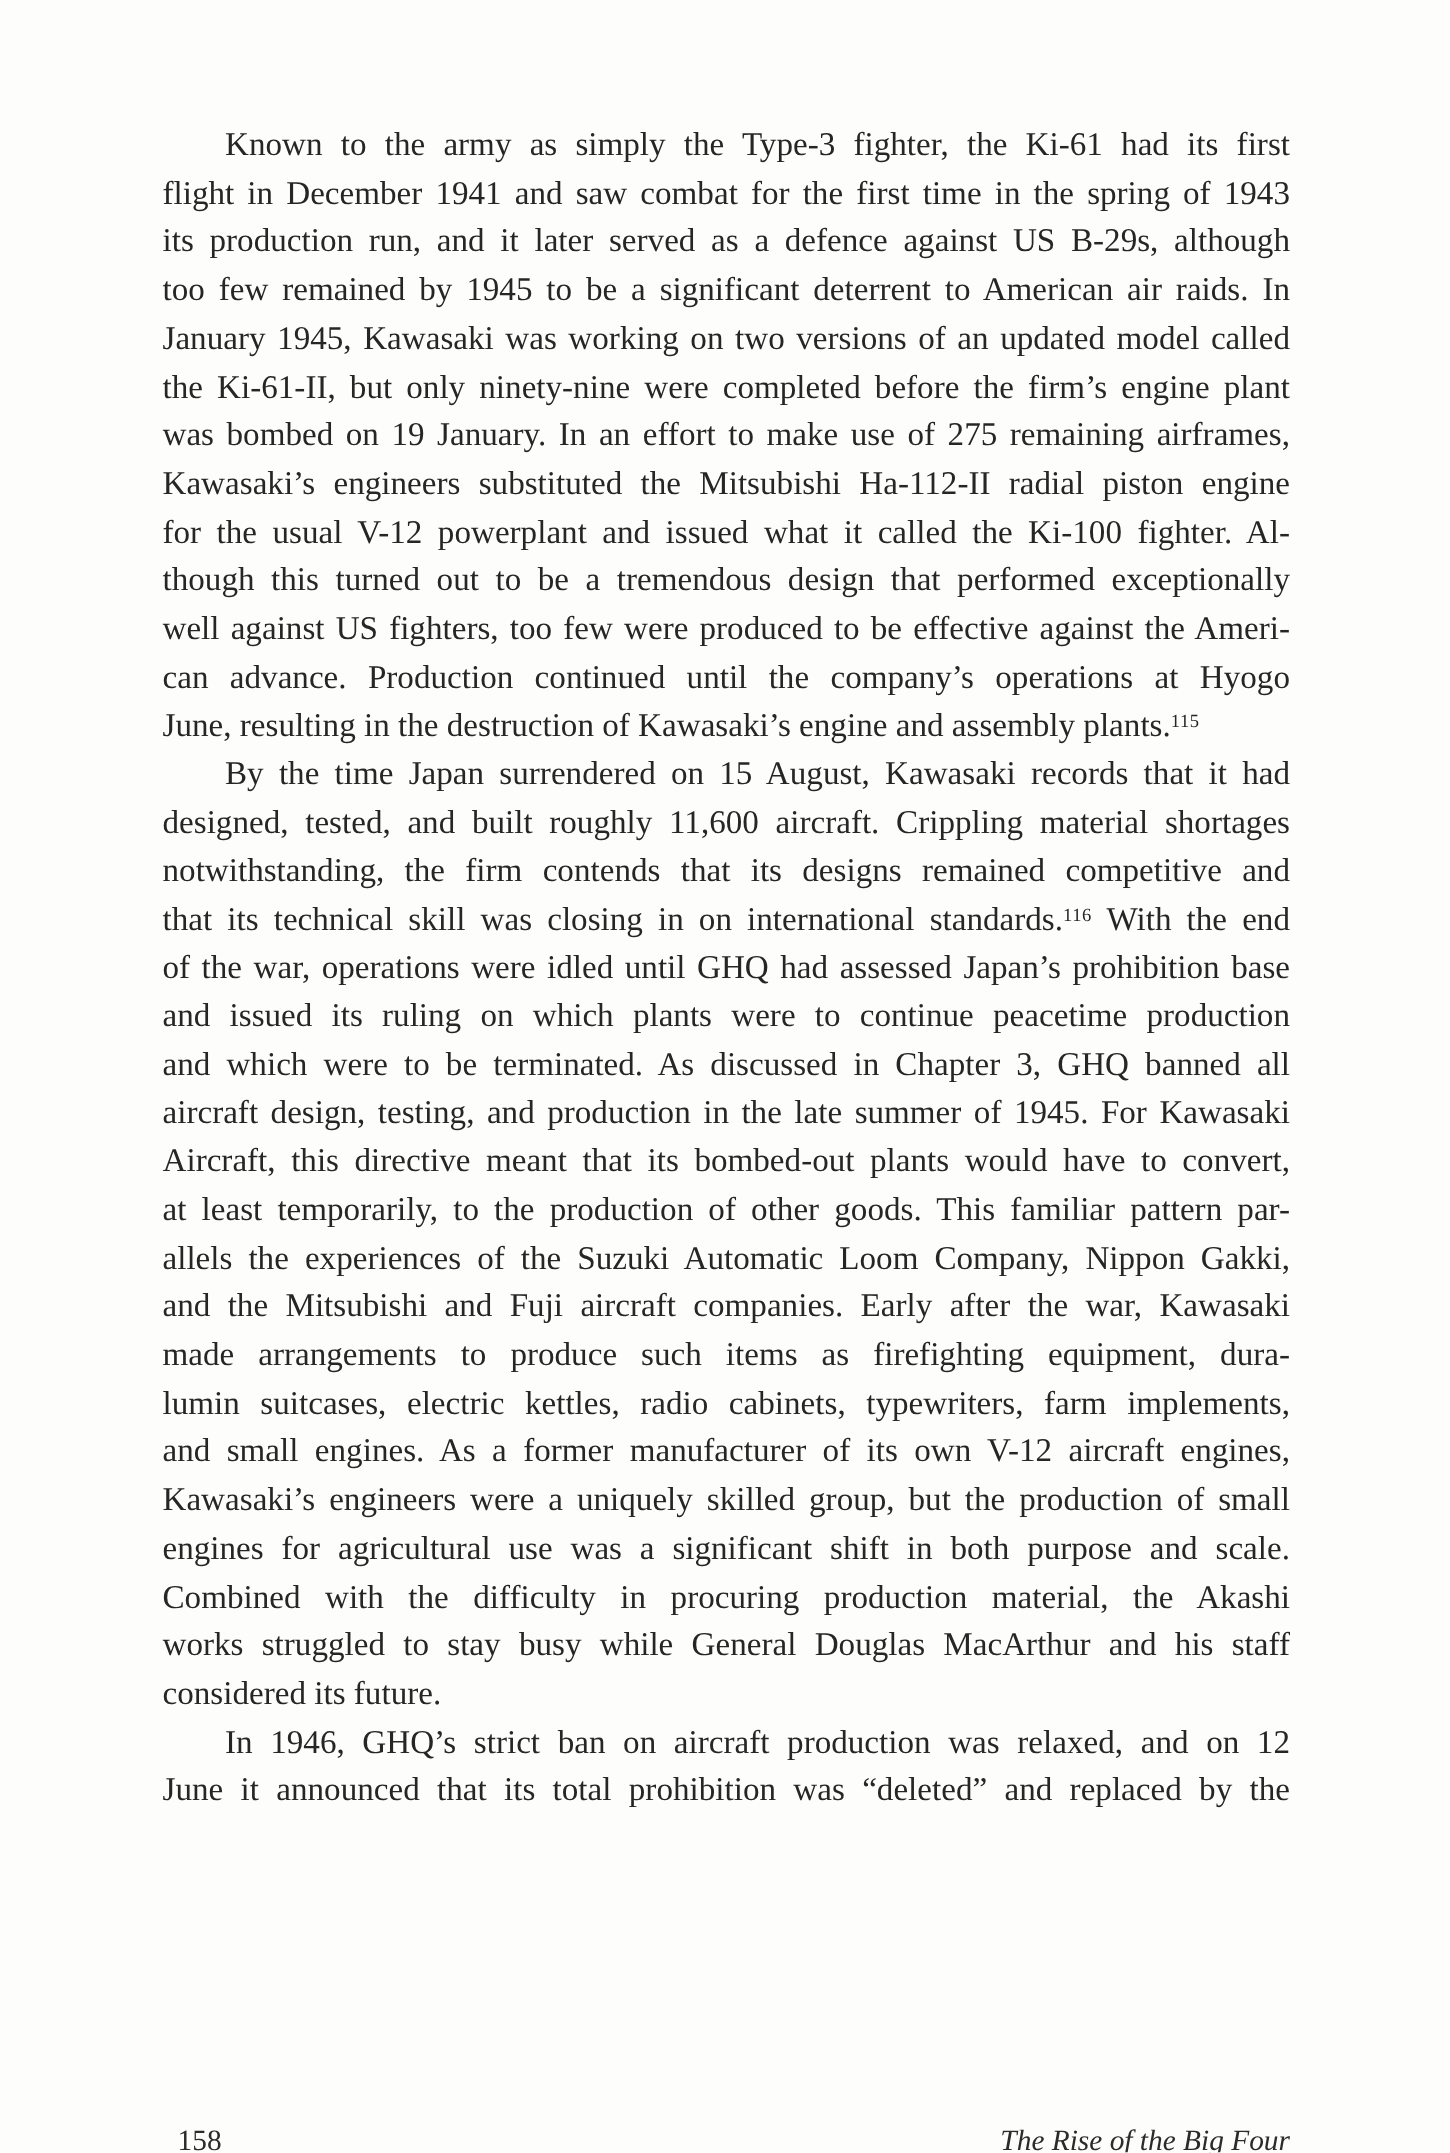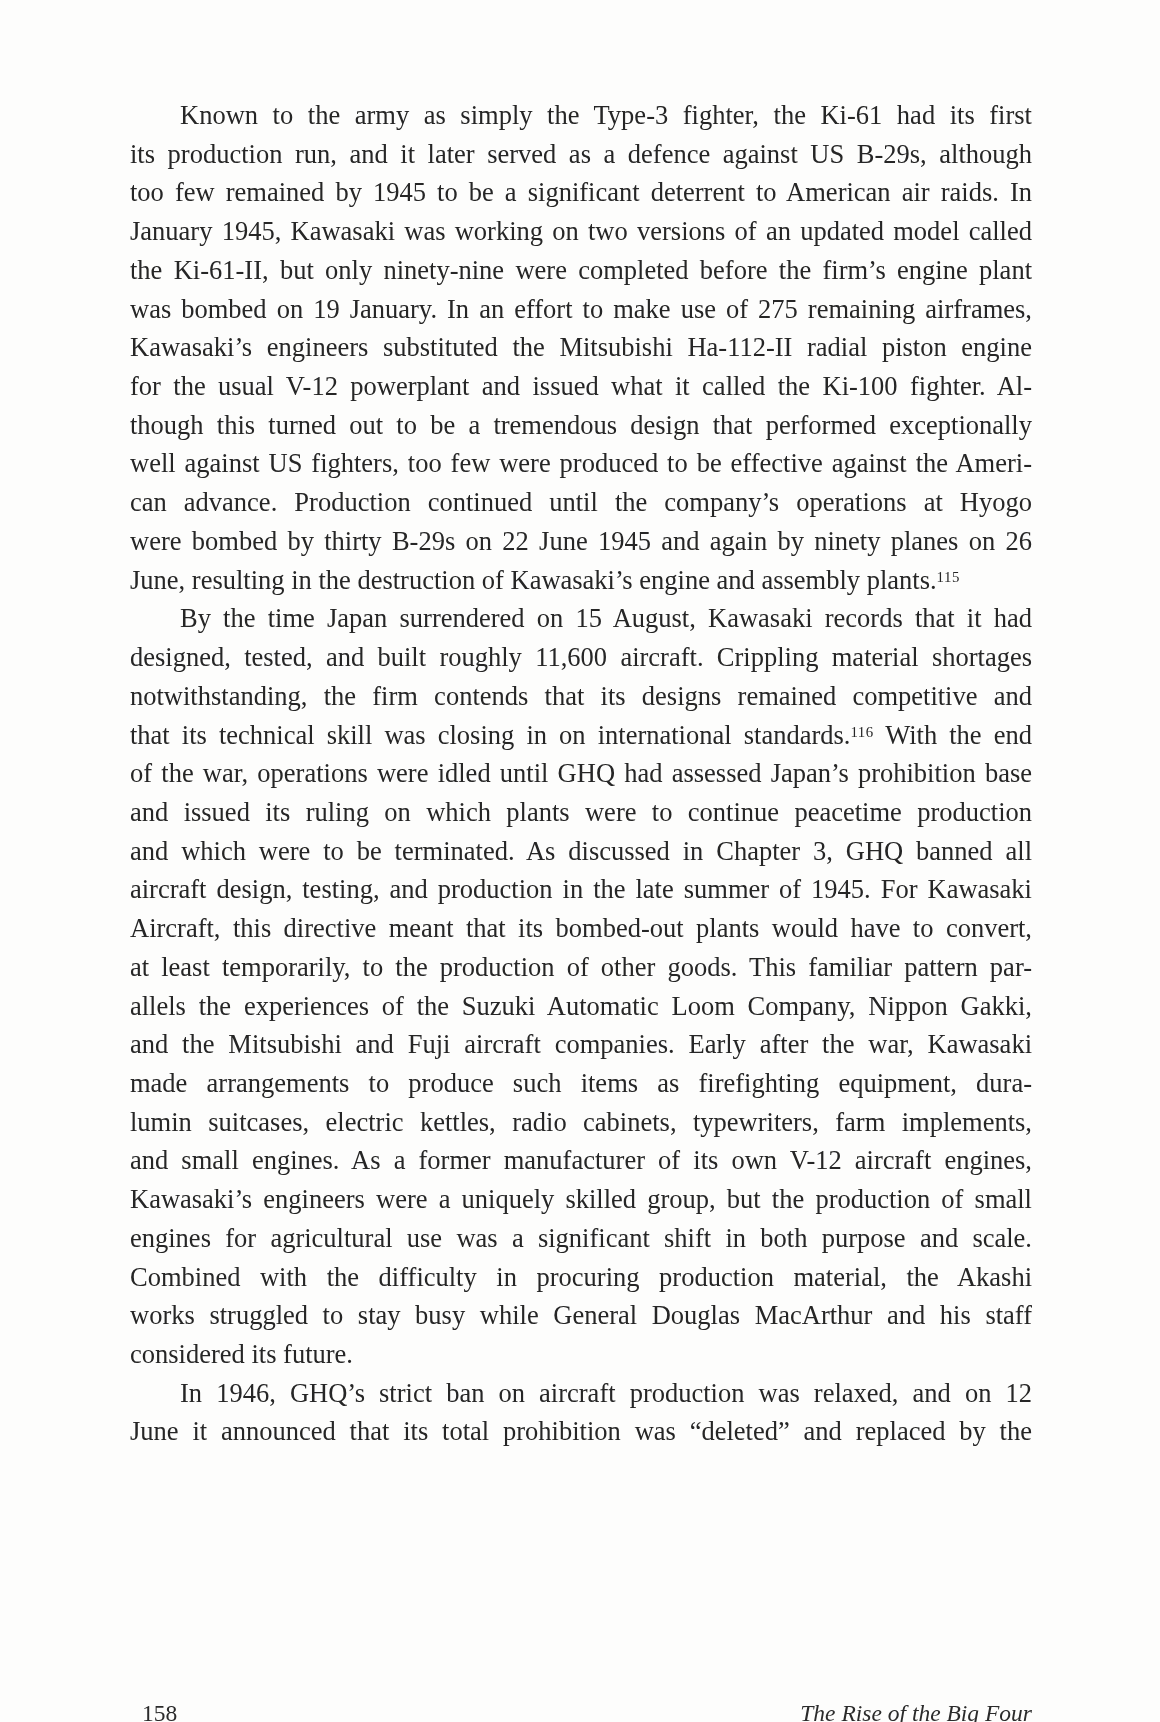--- a/index.html
+++ b/index.html
@@ -57,31 +57,31 @@
   .pagenum { padding-left: 12px; font-style: normal; }
   .running { font-style: italic; }
 </style>
 </head>
 <body>
 
 <div class="page">
   <main class="text-block" id="text-block">
       <div class="paragraph">
         <div class="line indent">Known to the army as simply the Type-3 fighter, the Ki-61 had its first</div>
+        <div class="line">flight in December 1941 and saw combat for the first time in the spring of 1943</div>
         <div class="line">its production run, and it later served as a defence against US B-29s, although</div>
         <div class="line">too few remained by 1945 to be a significant deterrent to American air raids. In</div>
         <div class="line">January 1945, Kawasaki was working on two versions of an updated model called</div>
         <div class="line">the Ki-61-II, but only ninety-nine were completed before the firm’s engine plant</div>
         <div class="line">was bombed on 19 January. In an effort to make use of 275 remaining airframes,</div>
         <div class="line">Kawasaki’s engineers substituted the Mitsubishi Ha-112-II radial piston engine</div>
         <div class="line">for the usual V-12 powerplant and issued what it called the Ki-100 fighter. Al-</div>
         <div class="line">though this turned out to be a tremendous design that performed exceptionally</div>
         <div class="line">well against US fighters, too few were produced to be effective against the Ameri-</div>
         <div class="line">can advance. Production continued until the company’s operations at Hyogo</div>
-        <div class="line">were bombed by thirty B-29s on 22 June 1945 and again by ninety planes on 26</div>
         <div class="line endline">June, resulting in the destruction of Kawasaki’s engine and assembly plants.<sup>115</sup></div>
       </div>
       <div class="paragraph">
         <div class="line indent">By the time Japan surrendered on 15 August, Kawasaki records that it had</div>
         <div class="line">designed, tested, and built roughly 11,600 aircraft. Crippling material shortages</div>
         <div class="line">notwithstanding, the firm contends that its designs remained competitive and</div>
         <div class="line">that its technical skill was closing in on international standards.<sup>116</sup> With the end</div>
         <div class="line">of the war, operations were idled until GHQ had assessed Japan’s prohibition base</div>
         <div class="line">and issued its ruling on which plants were to continue peacetime production</div>
         <div class="line">and which were to be terminated. As discussed in Chapter 3, GHQ banned all</div>

